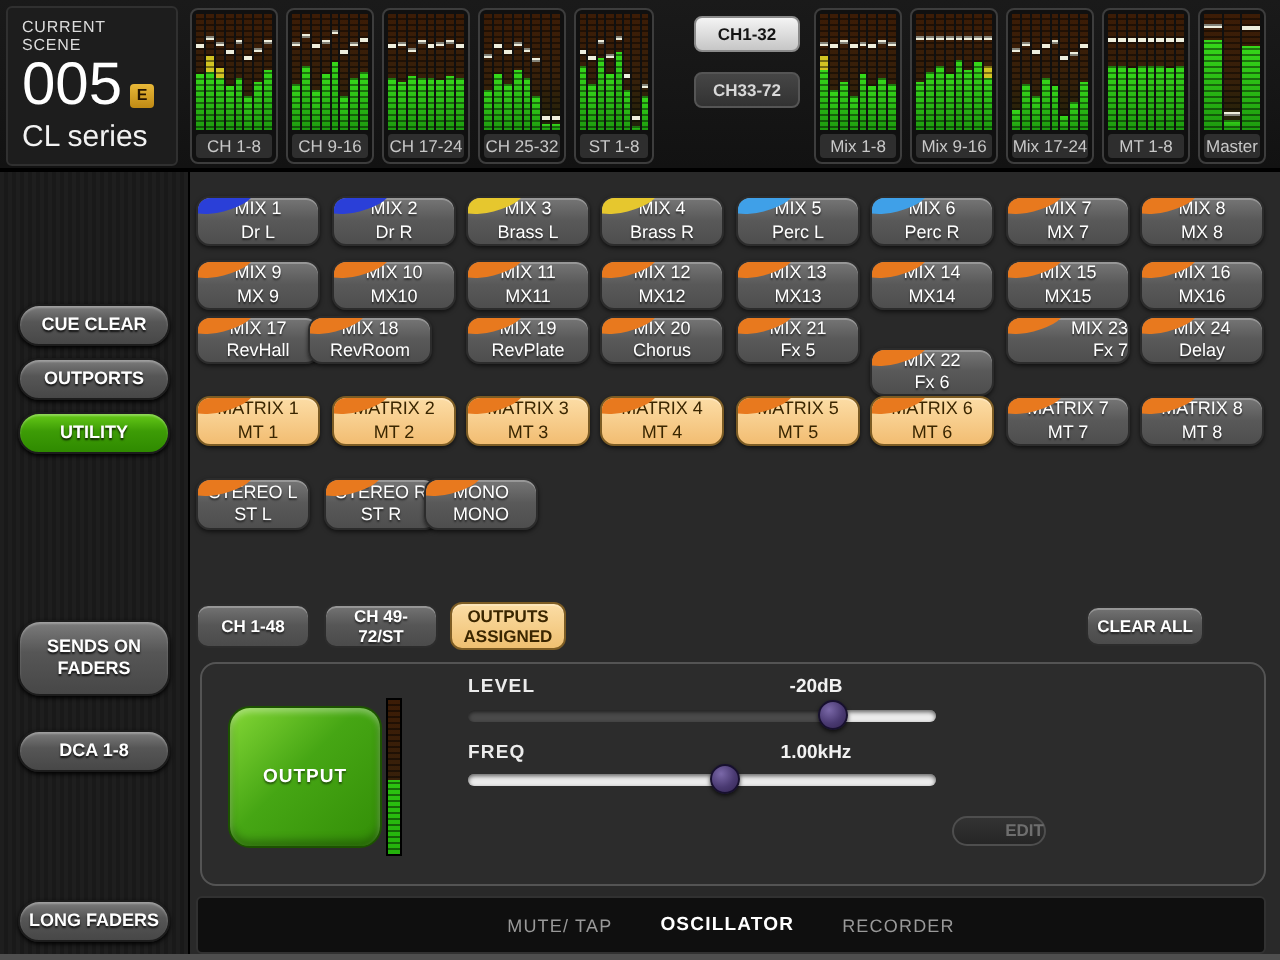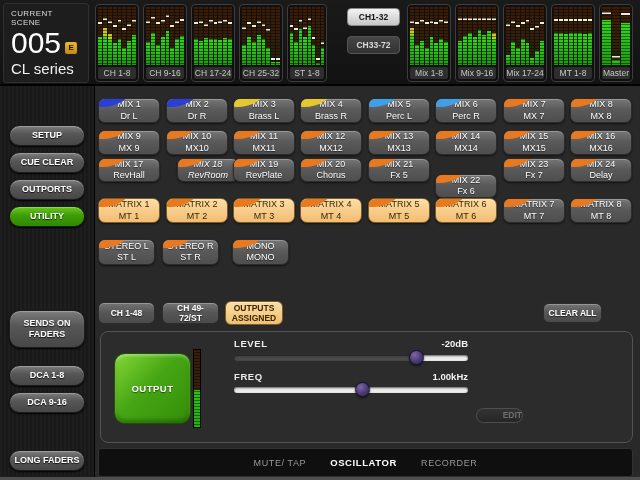--- a/index.html
+++ b/index.html
@@ -79,21 +79,21 @@
     border:1px solid #1c5200; background:linear-gradient(135deg,#84d736,#46a614 45%,#338e07);
     box-shadow:inset 0 2px 3px rgba(255,255,255,.35), inset 0 -3px 4px rgba(0,0,0,.3);
     color:#fff; font-size:9.5px; font-weight:bold; letter-spacing:.5px; text-align:center;
     text-shadow:0 1px 1px rgba(0,0,0,.5); cursor:pointer; }
   #osc-meter { position:absolute; left:92px; top:17px; width:8px; height:79px; border:1px solid #000;
     background:linear-gradient(to bottom,#3c1c06 0%,#37200a 52%,#2cc411 52%,#24b00c 100%); }
   #osc-meter::after { content:""; position:absolute; inset:0;
     background:repeating-linear-gradient(to bottom, transparent 0 2px, rgba(0,0,0,.45) 2px 3px); }
   .osc-lab { position:absolute; left:133px; font-size:9.5px; font-weight:bold; letter-spacing:.6px;
     color:#ececec; }
-  .osc-val { position:absolute; left:247px; width:120px; text-align:right; font-size:9.5px;
+  .osc-val { position:absolute; left:247px; width:120px; text-align:center; font-size:9.5px;
     font-weight:bold; color:#f2f2f2; }
   .osc-track { position:absolute; left:133px; width:234px; height:6px; border-radius:3px;
     box-shadow:inset 0 1px 2px rgba(0,0,0,.6); cursor:pointer; }
   .osc-knob { position:absolute; width:15px; height:15px; border-radius:50%; border:1px solid #17102e;
     background:radial-gradient(circle at 35% 30%, #7a68a8, #4a3a72 55%, #332552);
     box-shadow:0 1px 2px rgba(0,0,0,.7); cursor:pointer; }
   #mode-group { position:absolute; left:132px; top:76px; width:216px; height:15px; display:flex;
     border-radius:8px; overflow:hidden; border:1px solid #222; }
   .mode-btn { flex:1; font-size:8.5px; font-weight:bold; text-align:center; line-height:14px;
     background:linear-gradient(#bdbdbd,#989898); color:#222; border-right:1px solid #6a6a6a;
@@ -483,27 +483,25 @@
           <div class="bank-label">Master</div>
         </div>
       </div>
     <div id="bank-selector">
         <button class="bank-sel on">CH1-32</button>
         <button class="bank-sel off">CH33-72</button>
       </div>
   </div>
 
   <div id="sidebar">
-      <button class="sb-btn" style="top: 39px; height: 21px;">SETUP</button>
       <button class="sb-btn" style="top: 66px; height: 21px;">CUE CLEAR</button>
       <button class="sb-btn" style="top: 93px; height: 21px;">OUTPORTS</button>
       <button class="sb-btn active" style="top: 120px; height: 21px;">UTILITY</button>
       <button class="sb-btn" style="top: 224px; height: 38px;">SENDS ON FADERS</button>
       <button class="sb-btn" style="top: 279px; height: 21px;">DCA 1-8</button>
-      <button class="sb-btn" style="top: 306px; height: 21px;">DCA 9-16</button>
       <button class="sb-btn" style="top: 364px; height: 21px;">LONG FADERS</button>
     </div>
 
   <div id="grid">
       <button class="chbtn" style="left: 98px; top: 98px; width: 62px; height: 25px;">
         <span class="corner" style="background: rgb(42, 63, 216);"></span>
         <span>MIX 1</span>
         <span>Dr L</span>
       </button>
       <button class="chbtn" style="left: 166px; top: 98px; width: 62px; height: 25px;">
@@ -579,21 +577,21 @@
       <button class="chbtn" style="left: 570px; top: 130px; width: 62px; height: 25px;">
         <span class="corner" style="background: rgb(232, 121, 30);"></span>
         <span>MIX 16</span>
         <span>MX16</span>
       </button>
       <button class="chbtn" style="left: 98px; top: 158px; width: 62px; height: 24px;">
         <span class="corner" style="background: rgb(232, 121, 30);"></span>
         <span>MIX 17</span>
         <span>RevHall</span>
       </button>
-      <button class="chbtn" style="left: 177px; top: 158px; width: 62px; height: 24px; font-style: italic;">
+      <button class="chbtn" style="left: 154px; top: 158px; width: 62px; height: 24px;">
         <span class="corner" style="background: rgb(232, 121, 30);"></span>
         <span>MIX 18</span>
         <span>RevRoom</span>
       </button>
       <button class="chbtn" style="left: 233px; top: 158px; width: 62px; height: 24px;">
         <span class="corner" style="background: rgb(232, 121, 30);"></span>
         <span>MIX 19</span>
         <span>RevPlate</span>
       </button>
       <button class="chbtn" style="left: 300px; top: 158px; width: 62px; height: 24px;">
@@ -604,21 +602,21 @@
       <button class="chbtn" style="left: 368px; top: 158px; width: 62px; height: 24px;">
         <span class="corner" style="background: rgb(232, 121, 30);"></span>
         <span>MIX 21</span>
         <span>Fx 5</span>
       </button>
       <button class="chbtn" style="left: 435px; top: 158px; width: 62px; height: 24px; margin-top: 16px;">
         <span class="corner" style="background: rgb(232, 121, 30);"></span>
         <span>MIX 22</span>
         <span>Fx 6</span>
       </button>
-      <button class="chbtn" style="left: 503px; top: 158px; width: 62px; height: 24px;">
+      <button class="chbtn" style="left: 503px; top: 158px; width: 62px; height: 24px; align-items: flex-end;">
         <span class="corner" style="background: rgb(232, 121, 30);"></span>
         <span>MIX 23</span>
         <span>Fx 7</span>
       </button>
       <button class="chbtn" style="left: 570px; top: 158px; width: 62px; height: 24px;">
         <span class="corner" style="background: rgb(232, 121, 30);"></span>
         <span>MIX 24</span>
         <span>Delay</span>
       </button>
       <button class="chbtn assigned" style="left: 98px; top: 198px; width: 62px; height: 25px;">
@@ -664,21 +662,21 @@
       <button class="chbtn" style="left: 98px; top: 239px; width: 57px; height: 26px;">
         <span class="corner" style="background: rgb(232, 121, 30);"></span>
         <span>STEREO L</span>
         <span>ST L</span>
       </button>
       <button class="chbtn" style="left: 162px; top: 239px; width: 57px; height: 26px;">
         <span class="corner" style="background: rgb(232, 121, 30);"></span>
         <span>STEREO R</span>
         <span>ST R</span>
       </button>
-      <button class="chbtn" style="left: 232px; top: 239px; width: 57px; height: 26px;">
+      <button class="chbtn" style="left: 212px; top: 239px; width: 57px; height: 26px;">
         <span class="corner" style="background: rgb(232, 121, 30);"></span>
         <span>MONO</span>
         <span>MONO</span>
       </button>
     </div>
 
   <div id="view-tabs">
       <button class="vtab" style="left: 98px; width: 57px; top: 302px; height: 22px;">CH 1-48</button>
       <button class="vtab" style="left: 162px; width: 57px; top: 302px; height: 22px;">CH 49-72/ST</button>
       <button class="vtab active" style="left: 225px; width: 58px; top: 301px; height: 24px;">OUTPUTS ASSIGNED</button>

